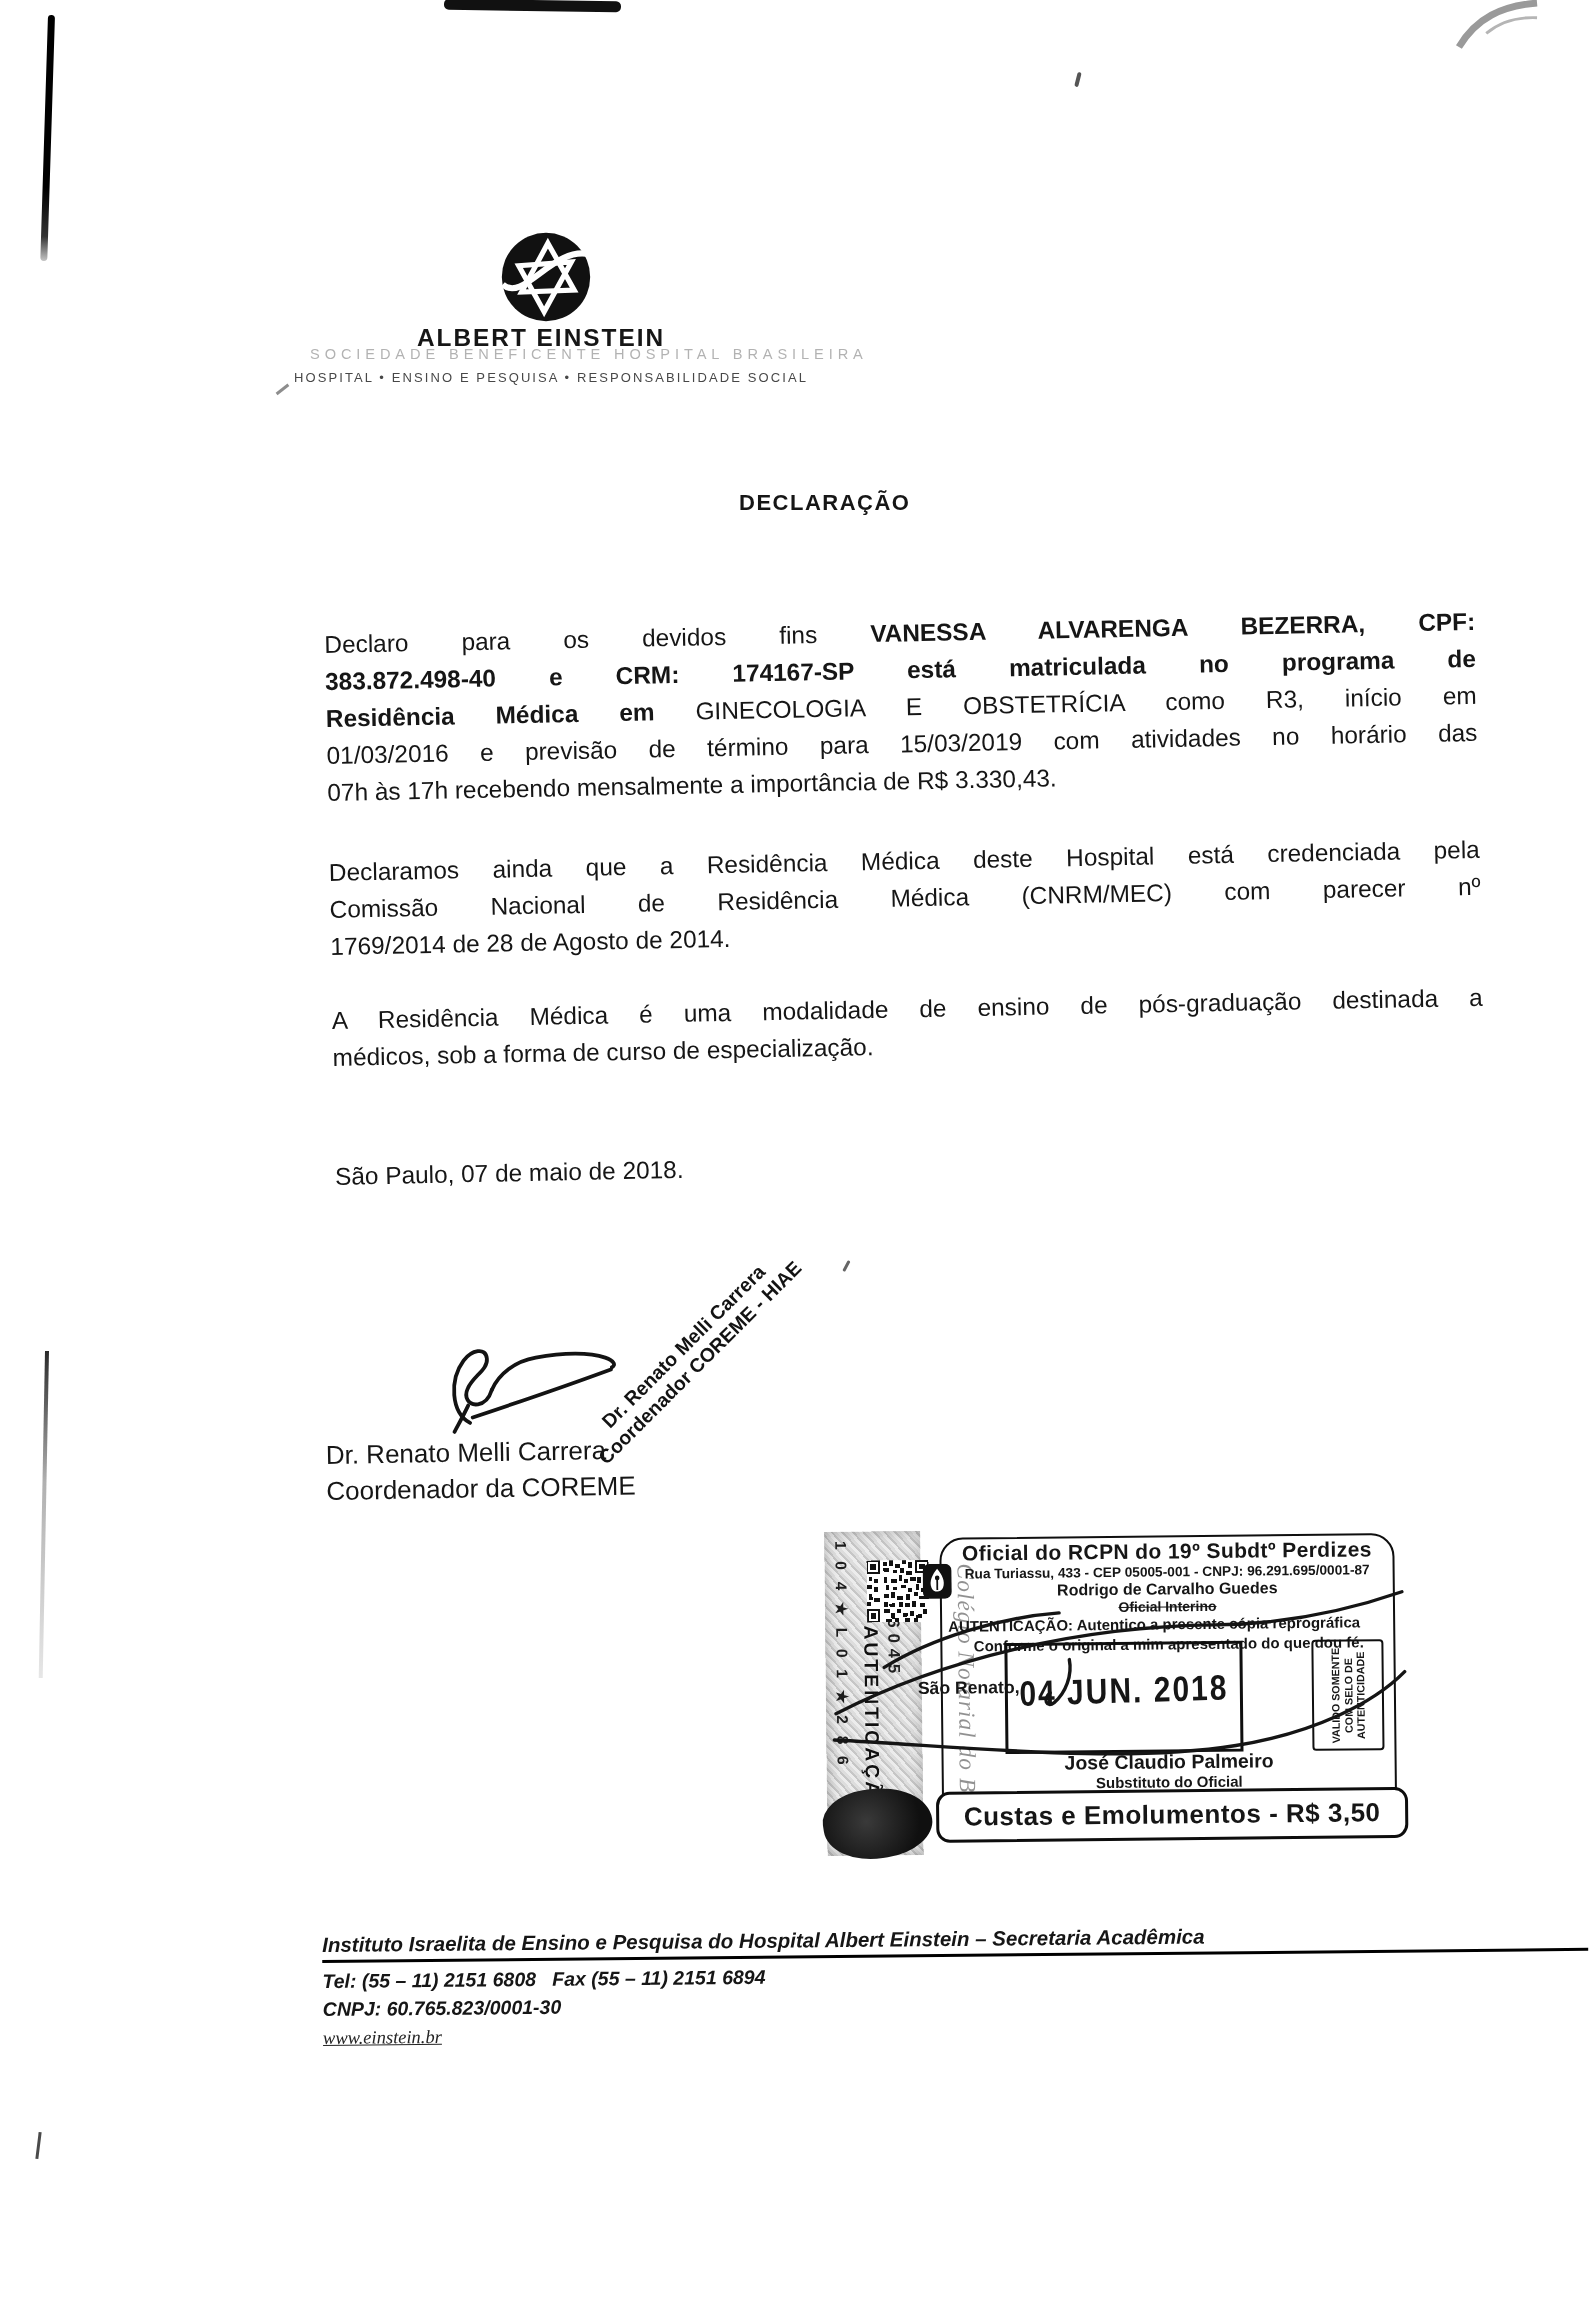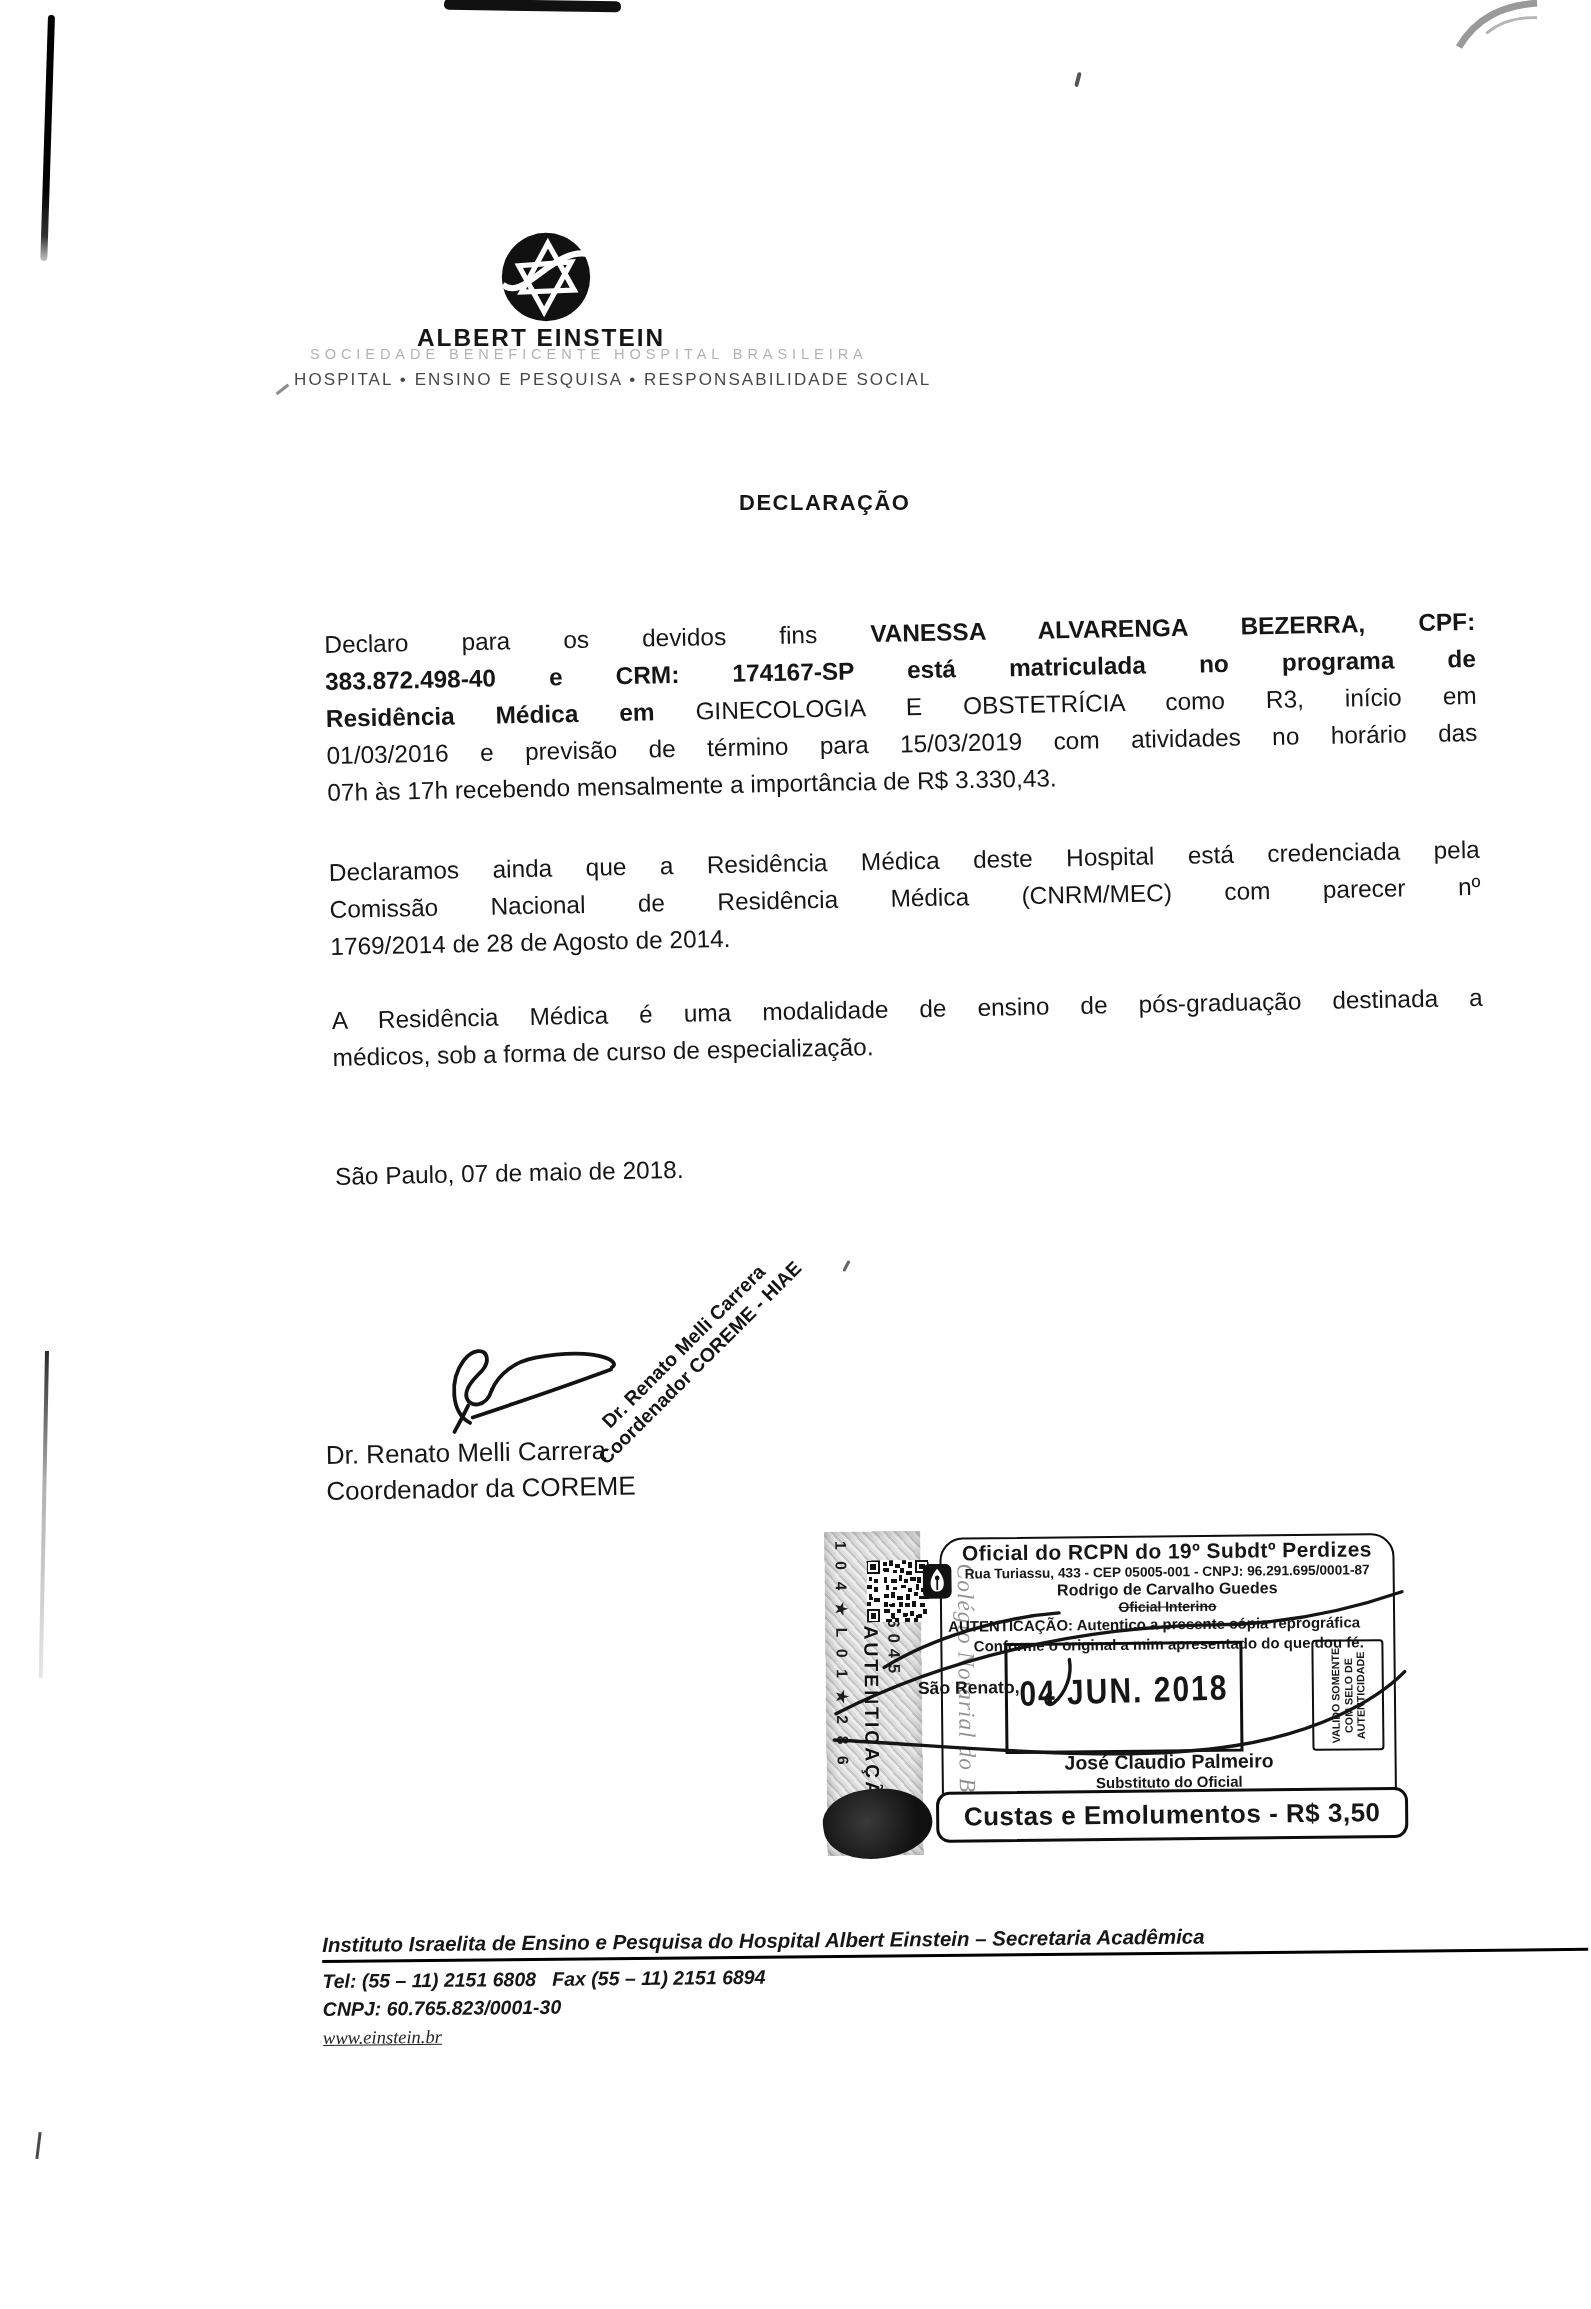--- a/index.html
+++ b/index.html
@@ -5,21 +5,21 @@
   html,body{margin:0;padding:0;background:#e9e9e9;}
   .page{position:relative;width:1592px;height:2309px;background:#ffffff;overflow:hidden;
         font-family:"Liberation Sans",sans-serif;color:#161616;padding-left:8px;}
   .abs{position:absolute;}
   .b{font-weight:700;}
   .pre{white-space:pre;}
   
   .logo{left:499px;top:230px;width:94px;height:94px;}
   .brand{left:375px;top:324px;width:332px;text-align:center;font-size:24.4px;font-weight:700;letter-spacing:2px;}
   .subbrand{left:310px;top:346px;white-space:nowrap;font-size:14.6px;letter-spacing:4.9px;color:rgba(115,115,115,.55);}
-  .tagline{left:294px;top:370px;white-space:nowrap;font-size:17px;letter-spacing:2.1px;color:rgba(45,45,45,.88);}
+  .tagline{left:294px;top:370px;white-space:nowrap;font-size:13px;letter-spacing:2.1px;color:rgba(45,45,45,.88);}
   
   .doc-title{left:739px;top:490px;font-size:22px;font-weight:700;letter-spacing:1.5px;}
   
   .content{left:324px;top:626px;width:1151px;font-size:24.4px;line-height:37px;
            transform:rotate(-1.15deg);transform-origin:0 0;}
   .jl{text-align:justify;text-align-last:justify;}
   .ll{text-align:left;}
   .content p{margin:0;}
   .gap1{height:43px;} .gap2{height:37px;} .gap3{height:82px;}
   

